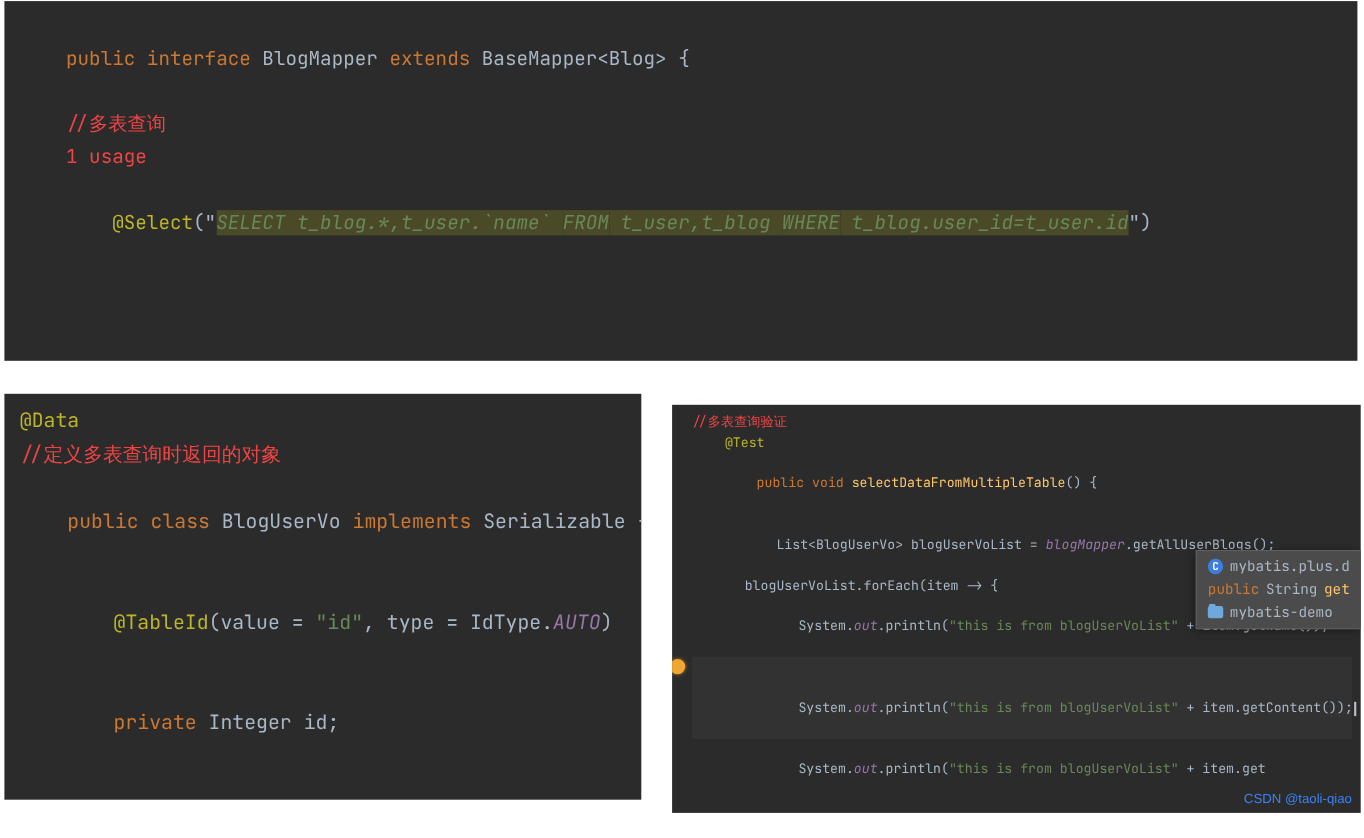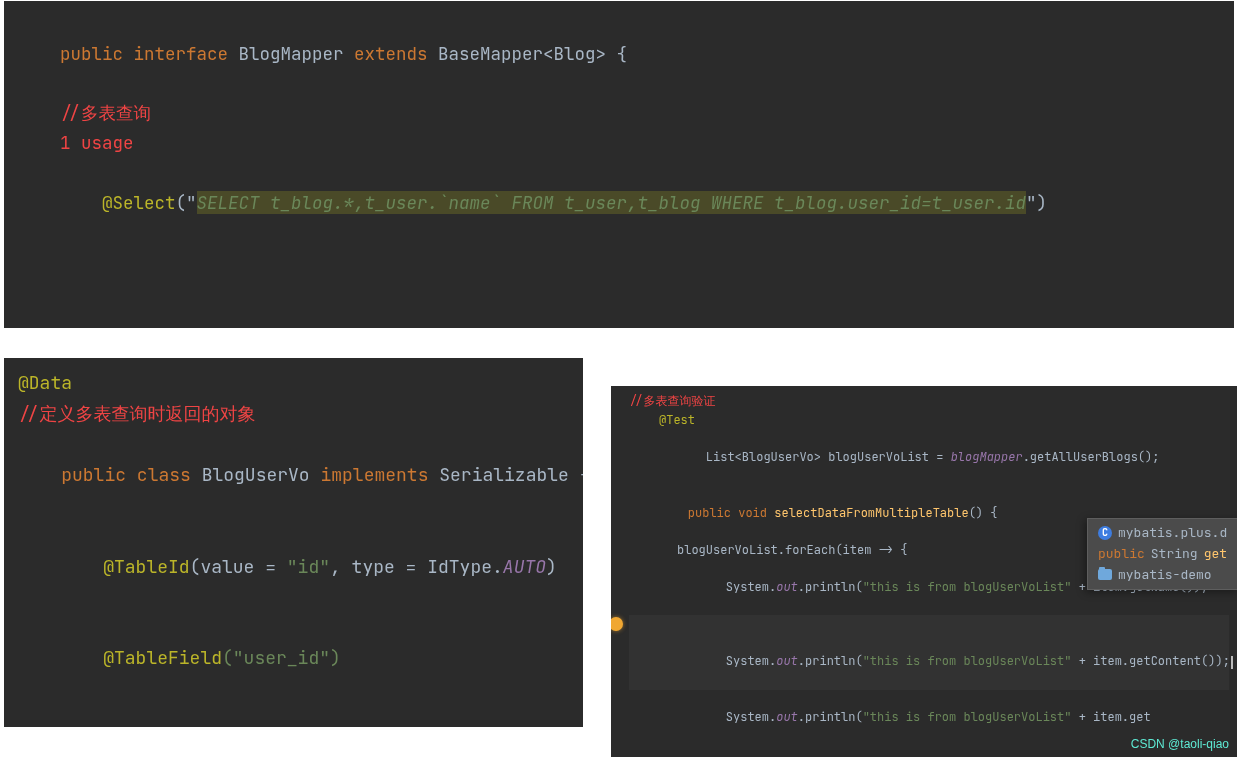--- a/index.html
+++ b/index.html
@@ -11,21 +11,21 @@
     overflow:hidden;
   }
   .panel {
     background:#2b2b2b;
     color:#a9b7c6;
     position:absolute;
     overflow:hidden;
   }
   .p-top { left:4px; top:1px; width:1230px; height:327px; padding:8px 14px; }
   .p-bl { left:4px; top:358px; width:579px; height:369px; padding:10px 10px 10px 14px; font-size:18px; }
-  .p-br { left:611px; top:386px; width:626px; height:371px; padding:6px 8px 6px 18px; font-size:12px; }
+  .p-br { left:611px; top:368px; width:626px; height:371px; padding:6px 8px 6px 18px; font-size:12px; }
   .ind1 { padding-left:42px; }
   .ind30 { padding-left:30px; }
   .ind48 { padding-left:48px; }
   .ind68 { padding-left:68px; }
   .kw     { color:#cc7832; }
   .cls    { color:#a9b7c6; }
   .fn     { color:#ffc66d; }
   .str    { color:#6a8759; }
   .str-hl { color:#6a8759; background:#4a4a28;font-style:italic; }
   .ann    { color:#bbb529; }
@@ -48,21 +48,21 @@
     font-size:13px; line-height:1.6; padding:4px 10px; color:#a9b7c6;
     box-shadow:-2px 2px 8px rgba(0,0,0,.4);
     min-width:152px;
   }
   .tt-row { display:flex; align-items:center; gap:6px; white-space:nowrap; }
   .ico { display:inline-flex; align-items:center; justify-content:center; width:14px; height:14px; }
   .ico.clazz { background:#3e7de0; border-radius:50%; color:#fff; font-size:10px; font-weight:bold; }
   .ico.folder { background:#6fa8dc; width:14px; height:11px; border-radius:2px; position:relative; }
   .ico.folder::before{content:"";position:absolute;left:1px;top:-2px;width:6px;height:3px;background:#6fa8dc;border-radius:1px;}
   .watermark {
-    position:absolute; right:8px; bottom:6px; font-size:12px; color:#5eead4;
+    position:absolute; right:8px; bottom:6px; font-size:12px; color:#3b82f6;
     font-family:sans-serif;
   }
 </style>
 </head>
 <body>
 
 <div class="panel p-top">
   <span class="line">
     <span class="kw">public</span> <span class="kw">interface</span> <span class="cls">BlogMapper</span> <span class="kw">extends</span> <span class="cls">BaseMapper</span><span class="cls">&lt;Blog&gt;</span><span> {</span>
   </span>
@@ -77,33 +77,36 @@
 <div class="panel p-bl">
   <span class="line ann">@Data</span>
   <span class="line cmt">//定义多表查询时返回的对象</span>
   <span class="line">
     <span class="kw">public</span> <span class="kw">class</span> <span class="cls">BlogUserVo</span> <span class="kw">implements</span> <span class="cls">Serializable</span><span> {</span>
   </span>
   <span class="line ind1">
     <span class="ann">@TableId</span><span>(value = </span><span class="str">"id"</span><span>, type = IdType.</span><span class="field">AUTO</span><span>)</span>
   </span>
   <span class="line ind1">
+    <span class="kw">private</span> <span class="cls">Integer</span> <span class="cls">id</span>;
+  </span>
+  <span class="line ind1">
     <span class="ann">@TableField</span><span class="str">("user_id")</span>
   </span>
 
 </div>
 
 <div class="panel p-br">
   <span class="line cmt">//多表查询验证</span>
   <span class="line ind30 ann">@Test</span>
+  <span class="line ind30">
+    <span class="kw">public</span> <span class="kw">void</span> <span class="fn">selectDataFromMultipleTable</span><span>() {</span>
+  </span>
   <span class="line ind48">
     <span class="cls">List&lt;BlogUserVo&gt; blogUserVoList = </span><span class="field">blogMapper</span><span class="cls">.getAllUserBlogs();</span>
-  </span>
-  <span class="line ind30">
-    <span class="kw">public</span> <span class="kw">void</span> <span class="fn">selectDataFromMultipleTable</span><span>() {</span>
   </span>
   <span class="line ind48 cls">blogUserVoList.forEach(item -&gt; {</span>
   <span class="line ind68">
     <span>System.</span><span class="field">out</span><span>.println(</span><span class="str">"this is from blogUserVoList"</span><span> + item.getName());</span>
   </span>
   <span class="line ind68" style="background:#323232;">
     <span class="gutter-bulb"></span>
     <span>System.</span><span class="field">out</span><span>.println(</span><span class="str">"this is from blogUserVoList"</span><span> + item.getContent());</span><span class="caret-bar"></span>
   </span>
   <span class="line ind68">

